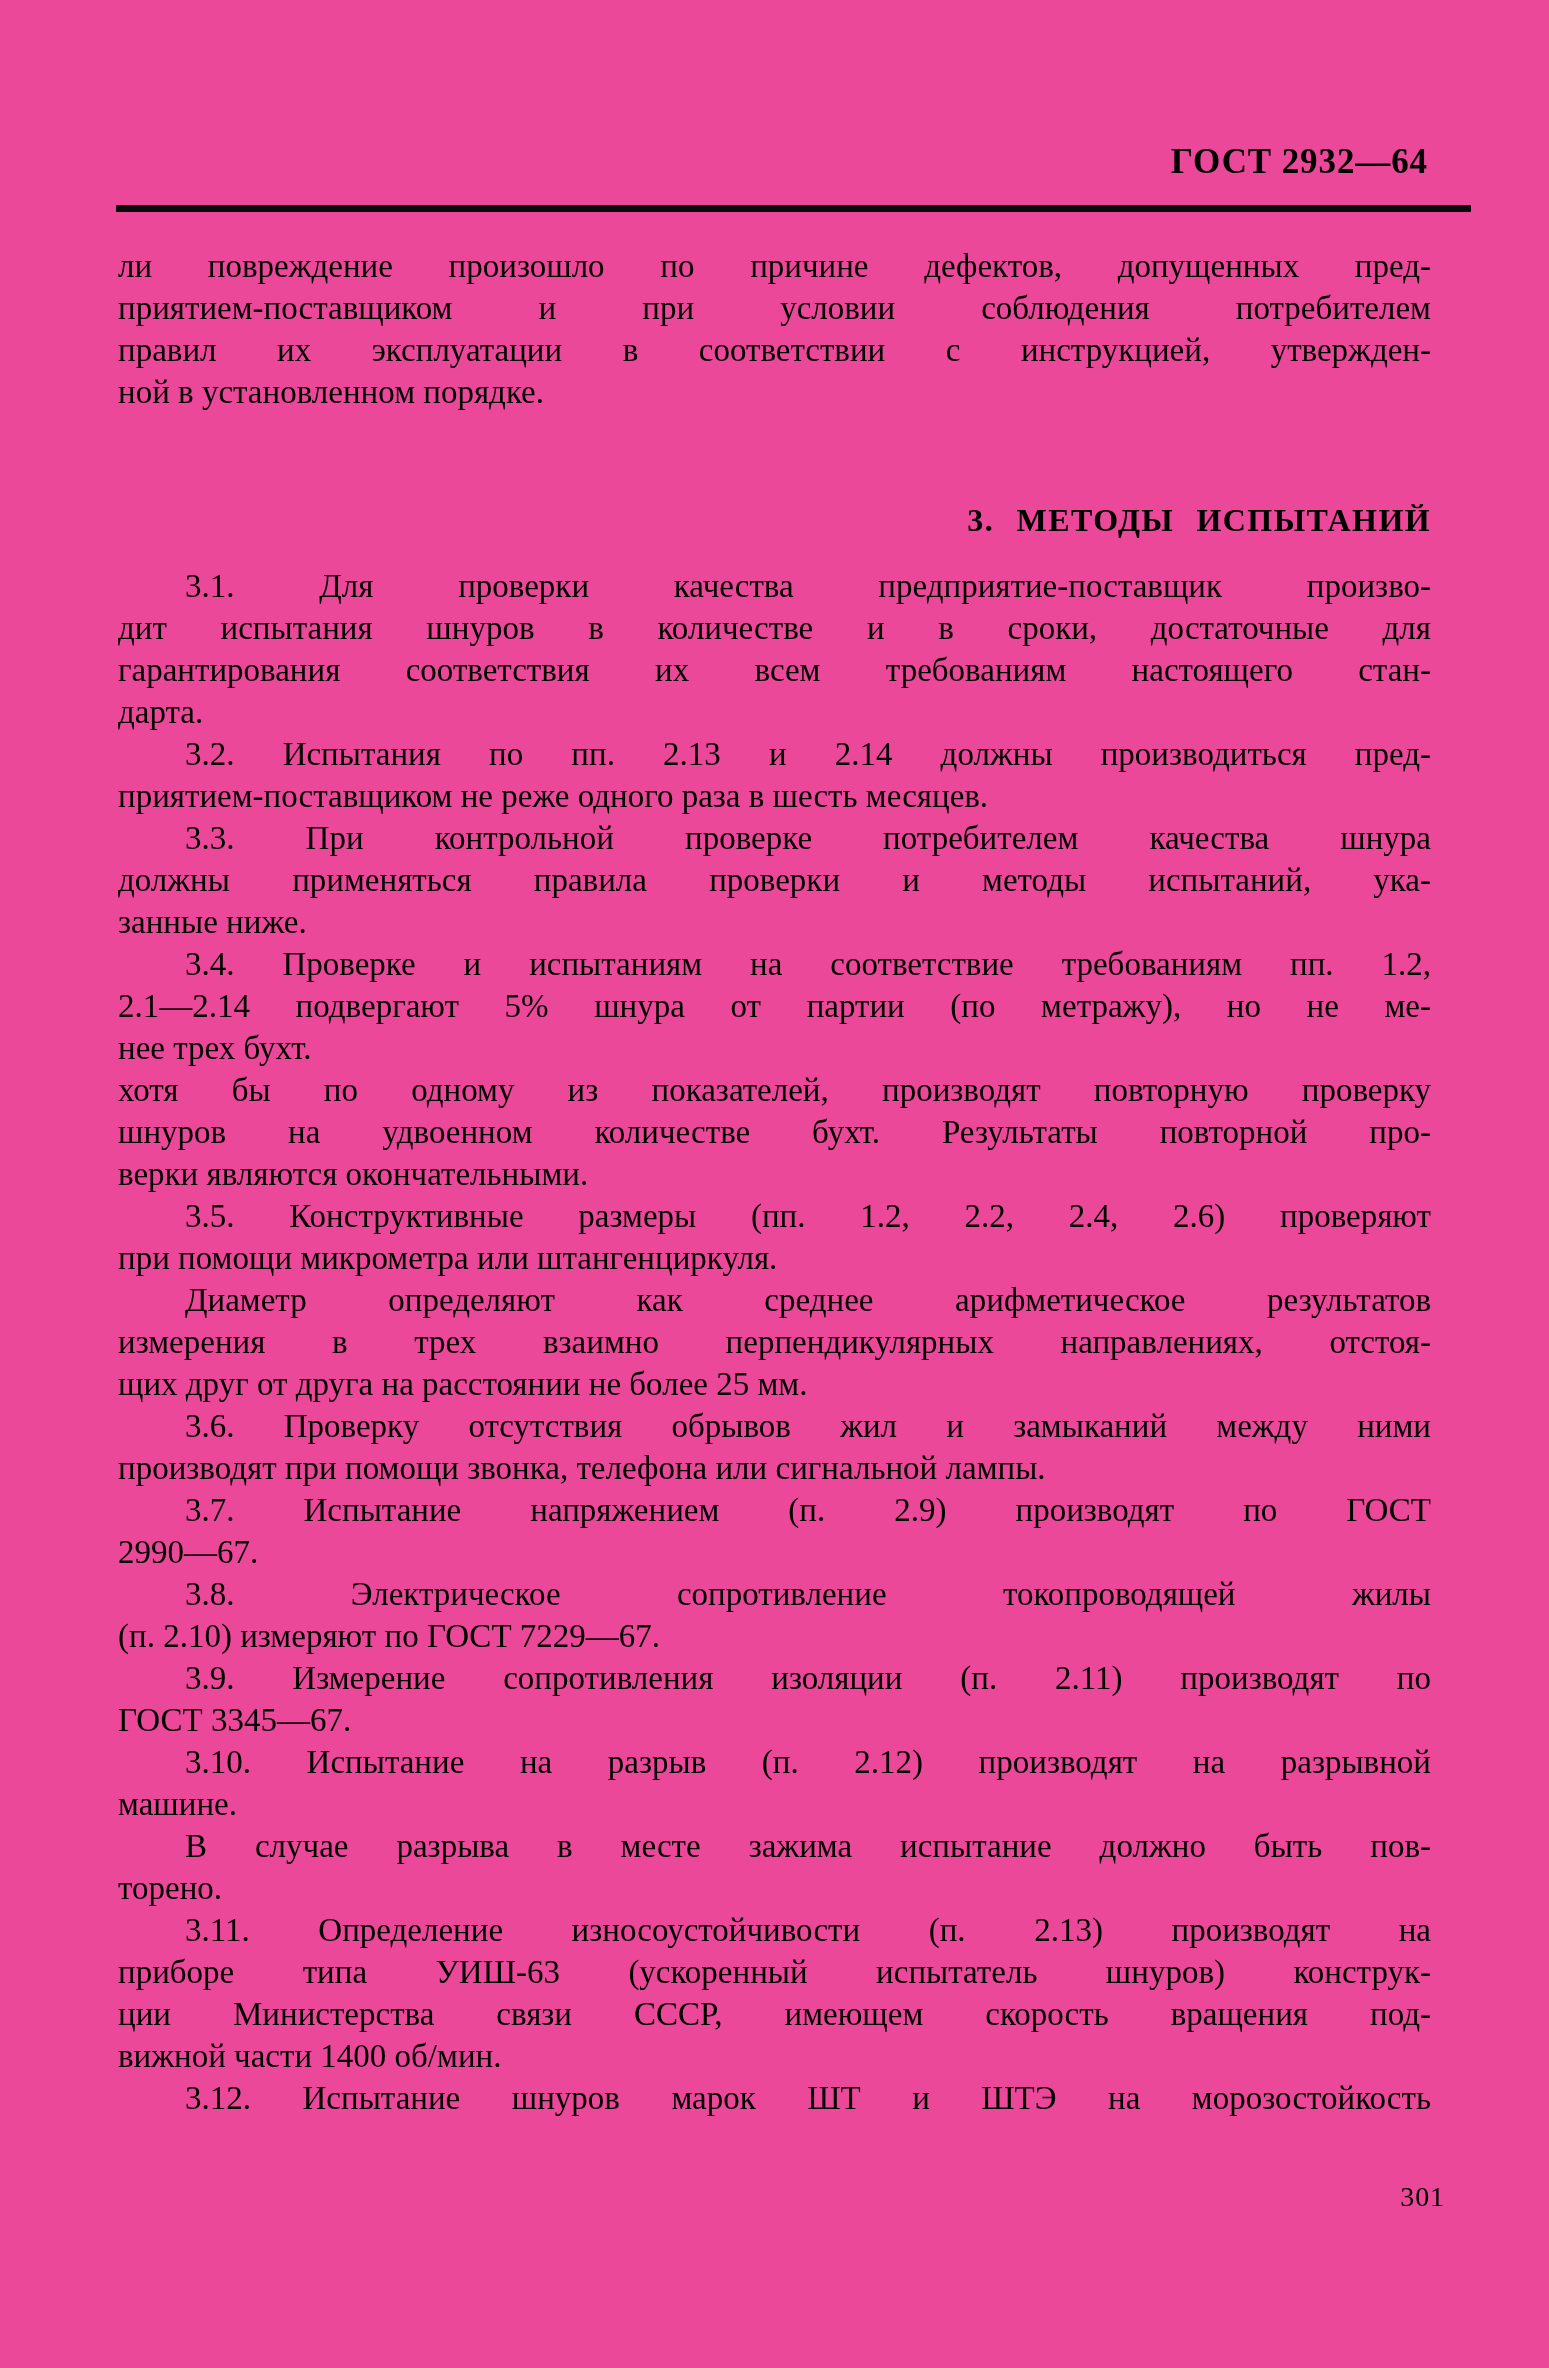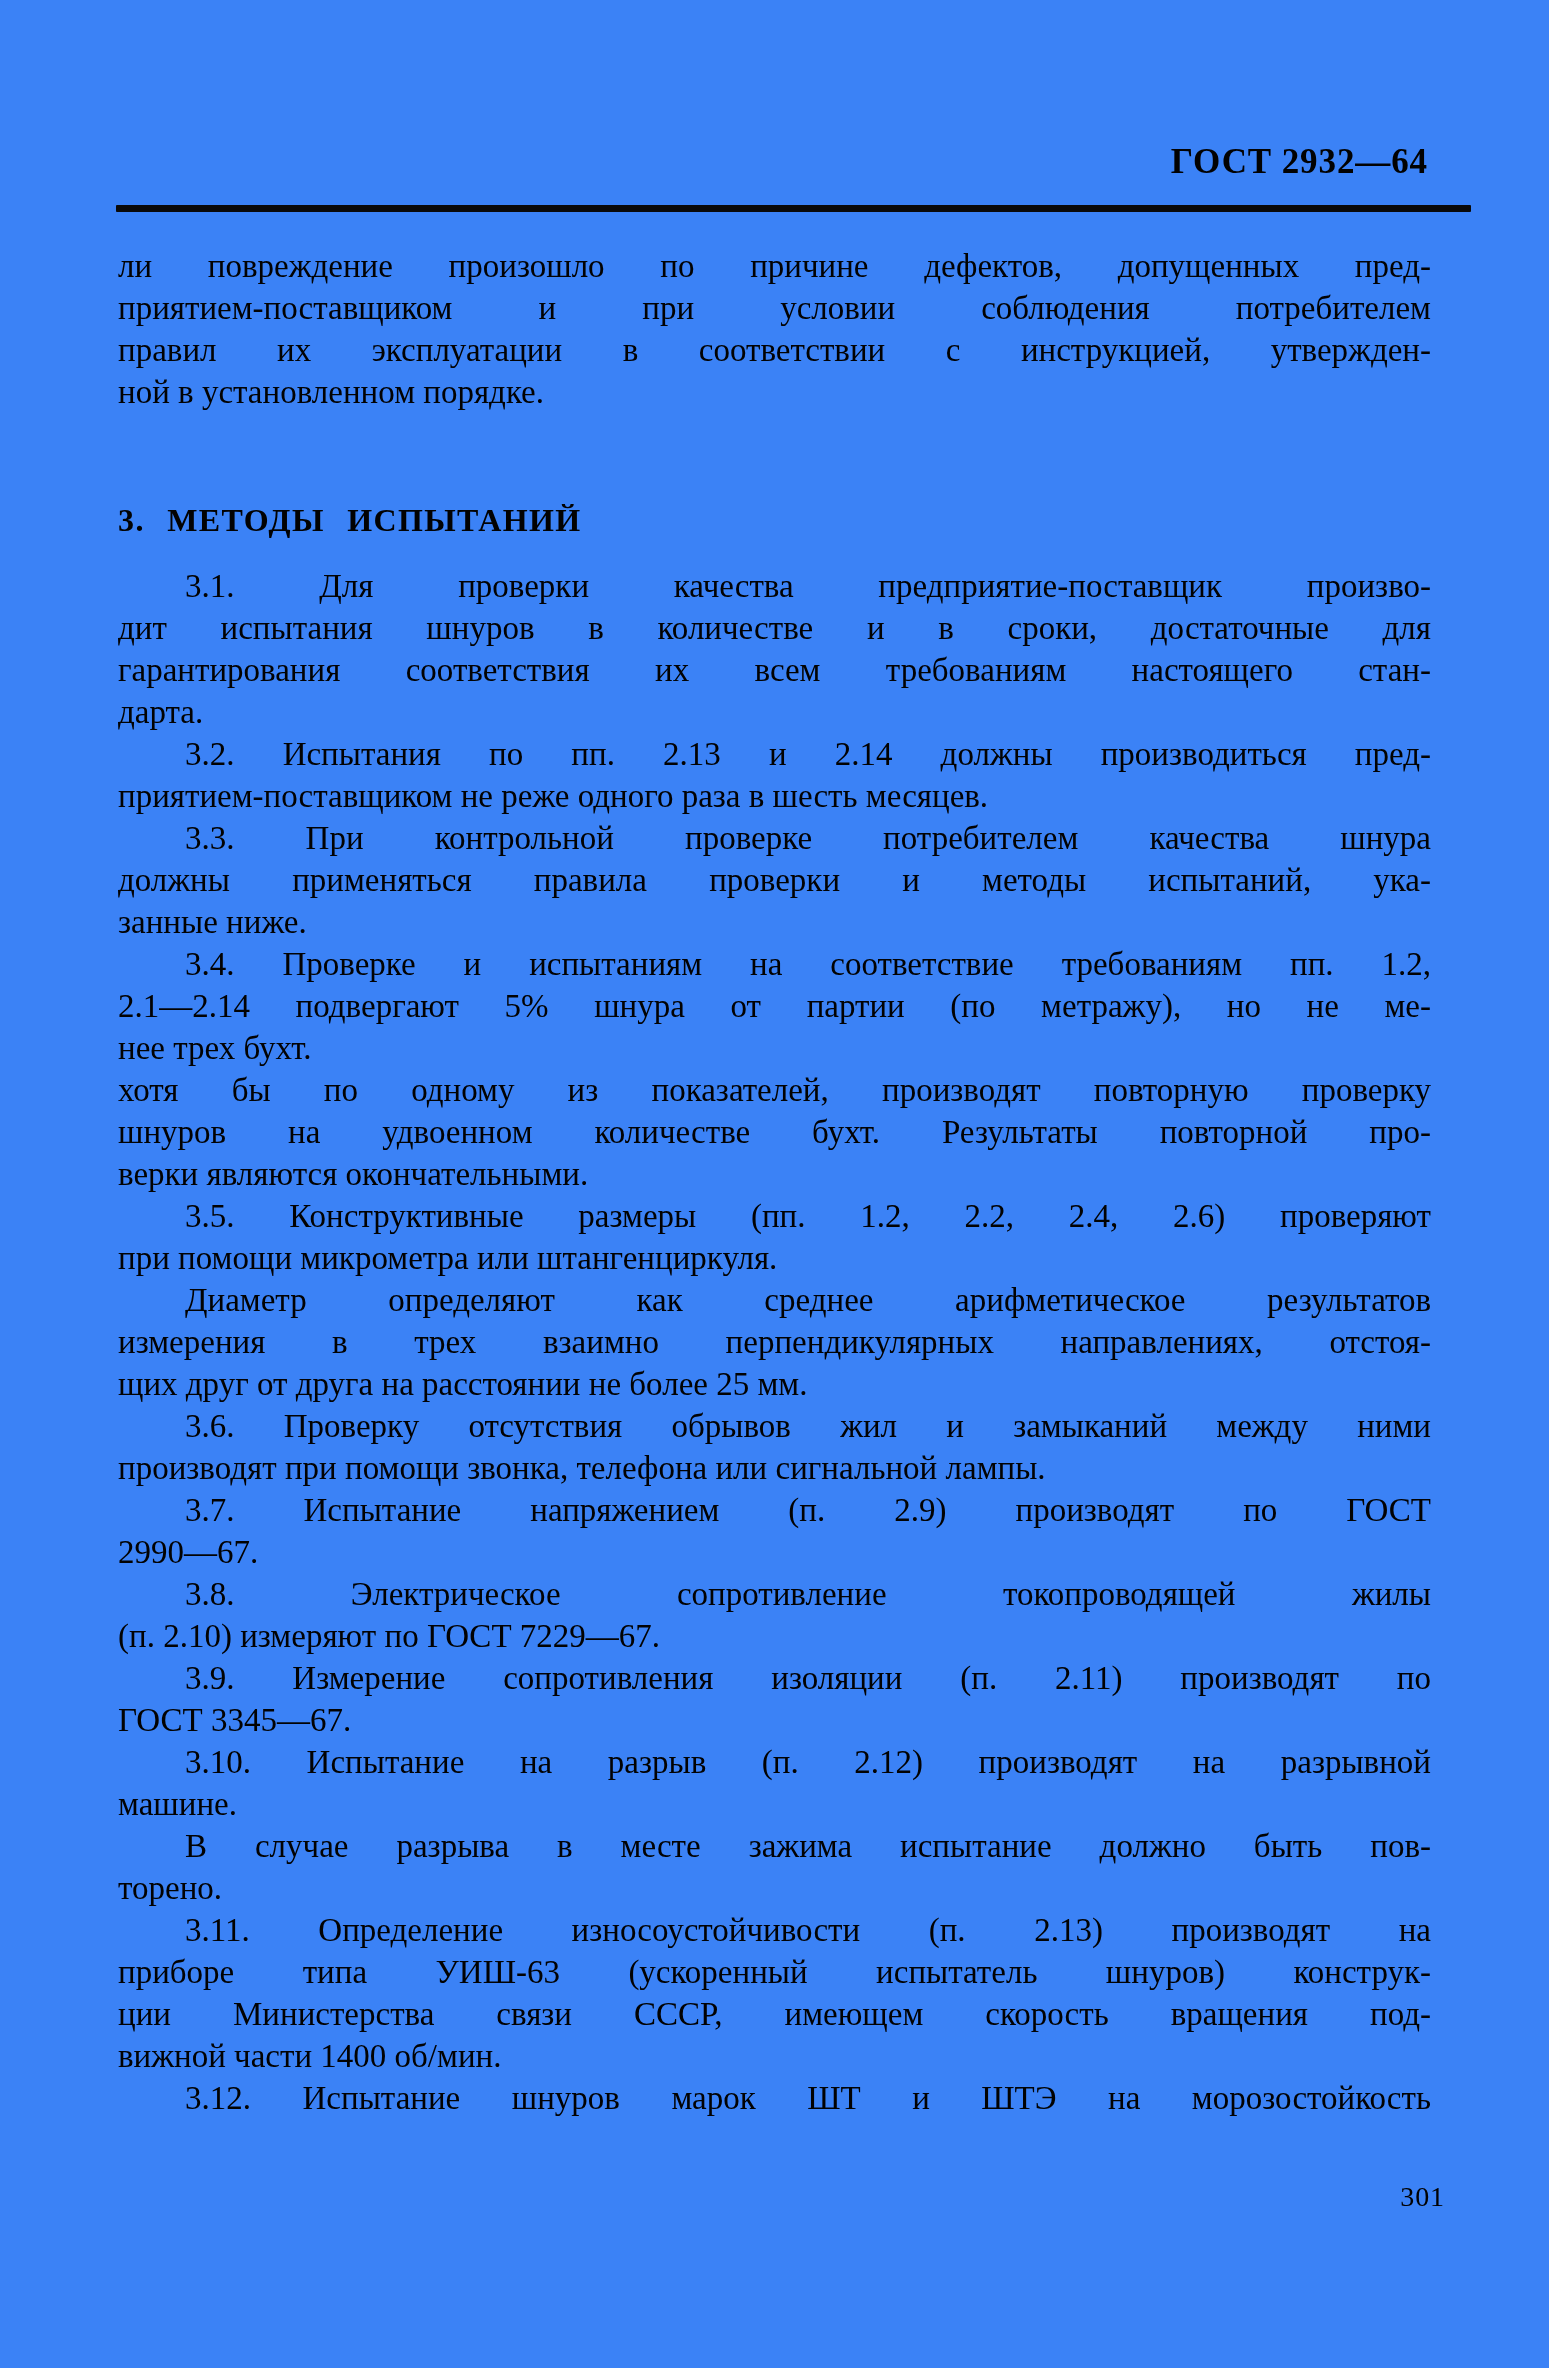--- a/index.html
+++ b/index.html
@@ -4,21 +4,21 @@
 <style>
   html, body {
     margin: 0;
     padding: 0;
     background: #e8e8e8;
   }
   .page {
     position: relative;
     width: 1550px;
     height: 2369px;
-    background: #3b82f6;
+    background: #ec4899;
     font-family: "Liberation Serif", "DejaVu Serif", serif;
     color: #020202;
     overflow: hidden;
   }
   .std-header {
     position: absolute;
     top: 142px;
     right: 122px;
     font-size: 35px;
     font-weight: bold;
@@ -47,21 +47,21 @@
     text-align-last: justify;
     white-space: normal;
   }
   .line.plast {
     text-align-last: left;
   }
   .line.indent {
     text-indent: 67px;
   }
   .heading {
-    text-align: left;
+    text-align: right;
     font-weight: bold;
     font-size: 32px;
     letter-spacing: 1.4px;
     word-spacing: 13px;
     margin-top: 86px;
     margin-bottom: 24px;
   }
   .pagenum {
     position: absolute;
     top: 2181px;

